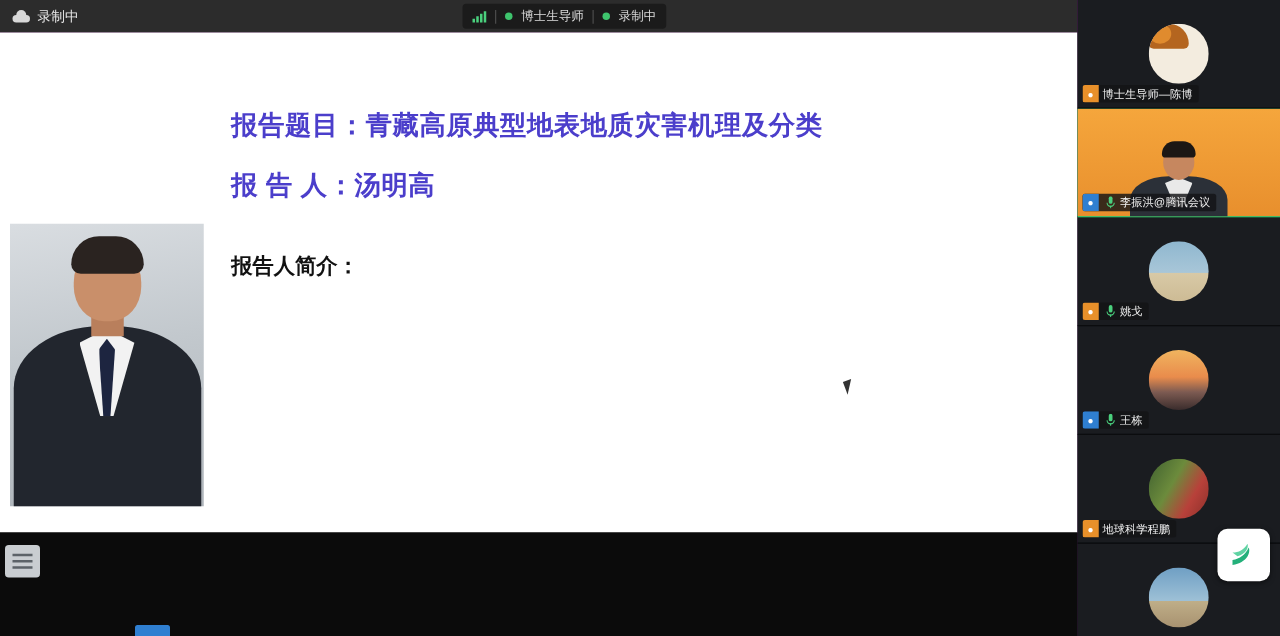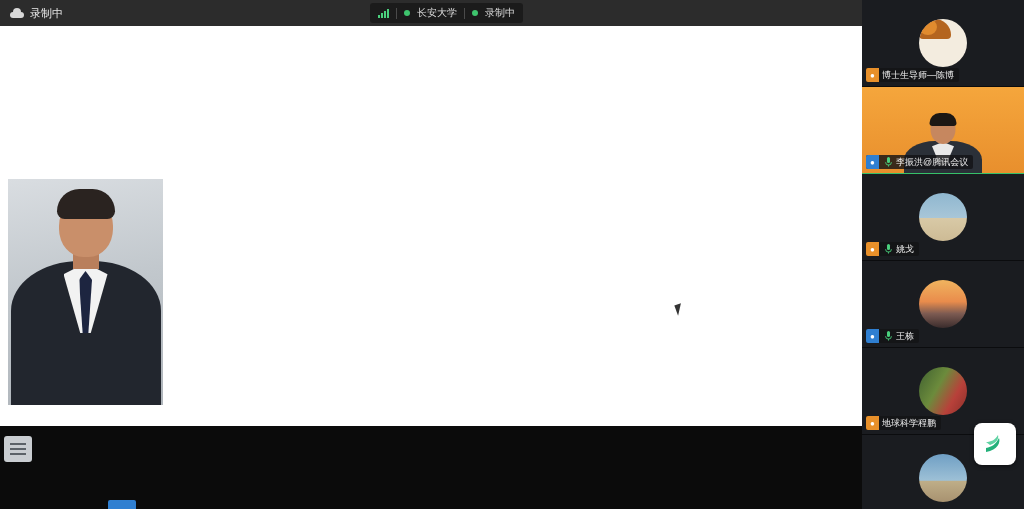--- a/index.html
+++ b/index.html
@@ -309,39 +309,42 @@
     </div>
     <div class="topbar-center">
       <span class="signal">
           <i></i>
           <i></i>
           <i></i>
           <i></i>
         </span>
       <span class="divider-v"></span>
       <span class="dot-green"></span>
-      <span>长安大学</span>
+      <span>博士生导师</span>
       <span class="divider-v"></span>
       <span class="dot-green"></span>
       <span>录制中</span>
     </div>
   </div>
 
   <div class="stage">
     <div class="slide">
 
       <div class="portrait">
         <div class="p-body"></div>
         <div class="p-shirt"></div>
         <div class="p-tie"></div>
         <div class="p-neck"></div>
         <div class="p-head"></div>
         <div class="p-hair"></div>
       </div>
 
+      <div class="slide-title">报告题目：青藏高原典型地表地质灾害机理及分类</div>
+      <div class="slide-sub">报 告 人：汤明高</div>
+      <div class="bio-heading">报告人简介：</div>
 
       <div class="cursor"></div>
     </div>
 
     <div class="dark-strip"></div>
   </div>
 
   <div class="mini-panel">
     <i></i>
       <i></i>

